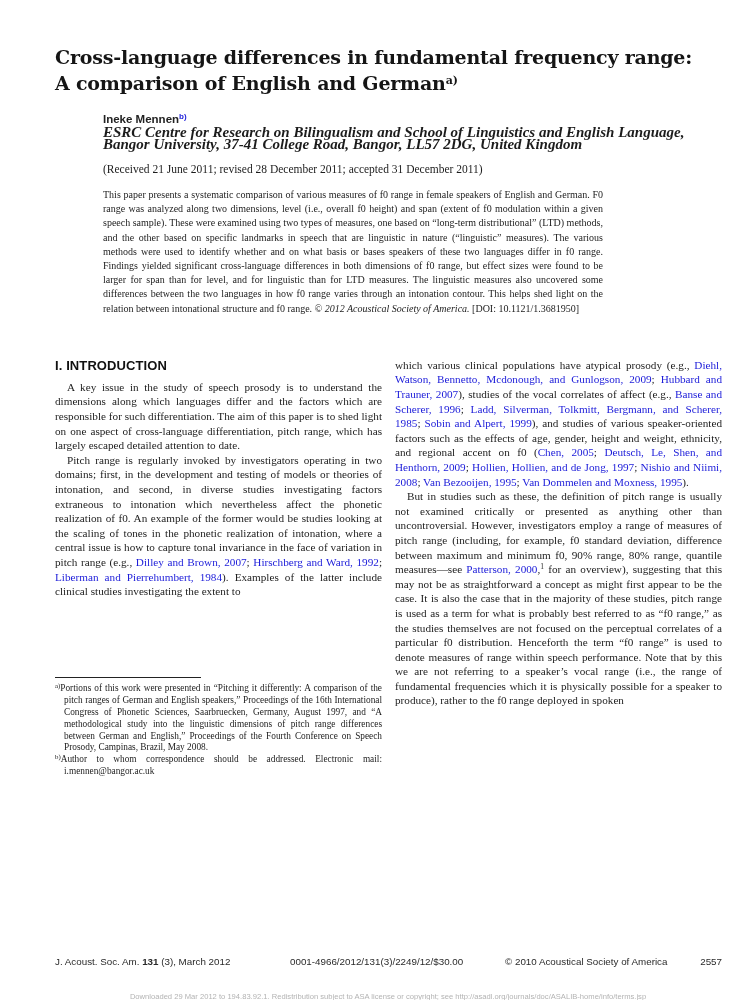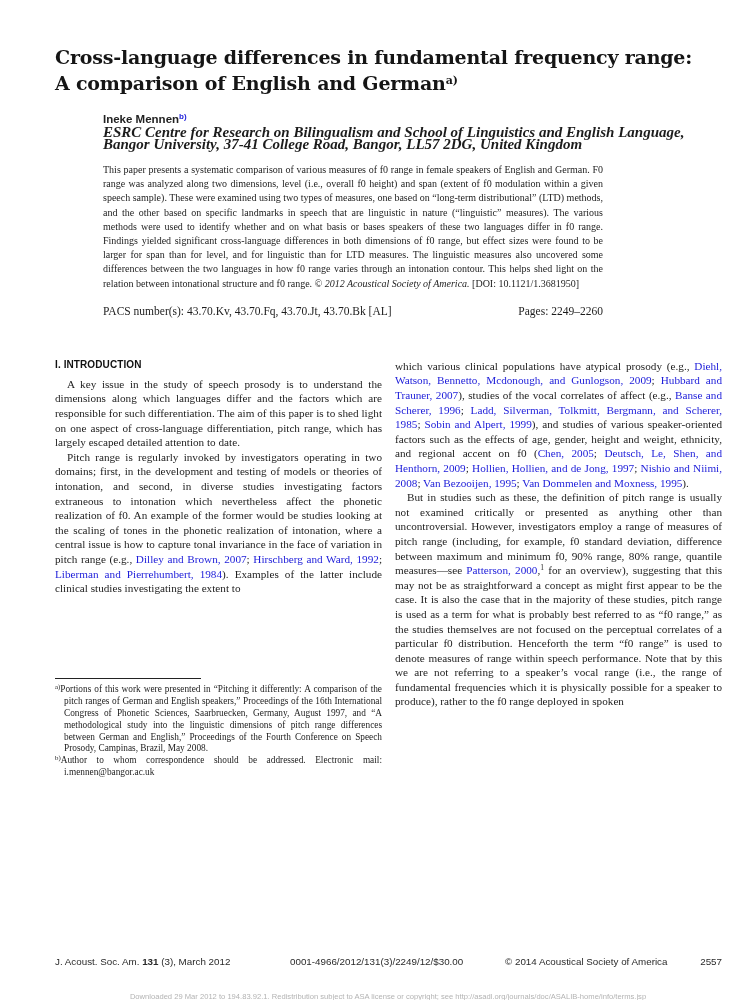--- a/index.html
+++ b/index.html
@@ -68,21 +68,21 @@
     margin-top: 42px;
     display: flex;
     gap: 13px;
     height: 420px;
   }
   .col { width: 327px; overflow: hidden; display: flex; flex-direction: column; }
 
   .section-heading {
     font-family: "Liberation Sans", sans-serif;
     font-weight: bold;
-    font-size: 10px;
+    font-size: 13px;
     letter-spacing: 0.1px;
     margin-bottom: 7px;
     color: #111;
   }
   .body-para {
     font-size: 11.2px;
     line-height: 14.6px;
     text-align: justify;
   }
   .body-para.indent { text-indent: 12px; }
@@ -143,27 +143,24 @@
     </h1>
 
     <div class="authors">
       <div class="author-block">
         <div class="author-name"><span>Ineke Mennen</span><sup>b)</sup></div>
         <div class="author-affil">ESRC Centre for Research on Bilingualism and School of Linguistics and English Language,
 Bangor University, 37-41 College Road, Bangor, LL57 2DG, United Kingdom</div>
       </div>
     </div>
 
+    <div class="received">(Received 21 June 2011; revised 28 December 2011; accepted 31 December 2011)</div>
 
     <div class="abstract"><span>This paper presents a systematic comparison of various measures of f0 range in female speakers of English and German. F0 range was analyzed along two dimensions, level (i.e., overall f0 height) and span (extent of f0 modulation within a given speech sample). These were examined using two types of measures, one based on “long-term distributional” (LTD) methods, and the other based on specific landmarks in speech that are linguistic in nature (“linguistic” measures). The various methods were used to identify whether and on what basis or bases speakers of these two languages differ in f0 range. Findings yielded significant cross-language differences in both dimensions of f0 range, but effect sizes were found to be larger for span than for level, and for linguistic than for LTD measures. The linguistic measures also uncovered some differences between the two languages in how f0 range varies through an intonation contour. This helps shed light on the relation between intonational structure and f0 range. </span><span class="seg-i">© 2012 Acoustical Society of America.</span><span> [DOI: 10.1121/1.3681950]</span></div>
 
-    <div class="pacs-row">
-      <span>PACS number(s): 43.70.Kv, 43.70.Fq, 43.70.Jt, 43.70.Bk [AL]</span>
-      <span>Pages: 2249–2260</span>
-    </div>
 
     <div class="main">
       <div class="col">
         <div class="section-heading">I. INTRODUCTION</div>
         <p class="body-para indent"><span>A key issue in the study of speech prosody is to understand the dimensions along which languages differ and the factors which are responsible for such differentiation. The aim of this paper is to shed light on one aspect of cross-language differentiation, pitch range, which has largely escaped detailed attention to date.</span></p>
         <p class="body-para indent"><span>Pitch range is regularly invoked by investigators operating in two domains; first, in the development and testing of models or theories of intonation, and second, in diverse studies investigating factors extraneous to intonation which nevertheless affect the phonetic realization of f0. An example of the former would be studies looking at the scaling of tones in the phonetic realization of intonation, where a central issue is how to capture tonal invariance in the face of variation in pitch range (e.g., </span><span class="seg-link">Dilley and Brown, 2007</span><span>; </span><span class="seg-link">Hirschberg and Ward, 1992</span><span>; </span><span class="seg-link">Liberman and Pierrehumbert, 1984</span><span>). Examples of the latter include clinical studies investigating the extent to</span></p>
         <div class="footnote-area">
           <div class="footnote-rule"></div>
           <div class="footnote"><sup class="fn-marker">a)</sup><span>Portions of this work were presented in “Pitching it differently: A comparison of the pitch ranges of German and English speakers,” Proceedings of the 16th International Congress of Phonetic Sciences, Saarbruecken, Germany, August 1997, and “A methodological study into the linguistic dimensions of pitch range differences between German and English,” Proceedings of the Fourth Conference on Speech Prosody, Campinas, Brazil, May 2008.</span></div>
           <div class="footnote"><sup class="fn-marker">b)</sup><span>Author to whom correspondence should be addressed. Electronic mail: i.mennen@bangor.ac.uk</span></div>
@@ -172,18 +169,18 @@
       <div class="col">
         <p class="body-para"><span>which various clinical populations have atypical prosody (e.g., </span><span class="seg-link">Diehl, Watson, Bennetto, Mcdonough, and Gunlogson, 2009</span><span>; </span><span class="seg-link">Hubbard and Trauner, 2007</span><span>), studies of the vocal correlates of affect (e.g., </span><span class="seg-link">Banse and Scherer, 1996</span><span>; </span><span class="seg-link">Ladd, Silverman, Tolkmitt, Bergmann, and Scherer, 1985</span><span>; </span><span class="seg-link">Sobin and Alpert, 1999</span><span>), and studies of various speaker-oriented factors such as the effects of age, gender, height and weight, ethnicity, and regional accent on f0 (</span><span class="seg-link">Chen, 2005</span><span>; </span><span class="seg-link">Deutsch, Le, Shen, and Henthorn, 2009</span><span>; </span><span class="seg-link">Hollien, Hollien, and de Jong, 1997</span><span>; </span><span class="seg-link">Nishio and Niimi, 2008</span><span>; </span><span class="seg-link">Van Bezooijen, 1995</span><span>; </span><span class="seg-link">Van Dommelen and Moxness, 1995</span><span>).</span></p>
         <p class="body-para indent"><span>But in studies such as these, the definition of pitch range is usually not examined critically or presented as anything other than uncontroversial. However, investigators employ a range of measures of pitch range (including, for example, f0 standard deviation, difference between maximum and minimum f0, 90% range, 80% range, quantile measures—see </span><span class="seg-link">Patterson, 2000</span><span>,</span><span class="seg-sup">1</span><span> for an overview), suggesting that this may not be as straightforward a concept as might first appear to be the case. It is also the case that in the majority of these studies, pitch range is used as a term for what is probably best referred to as “f0 range,” as the studies themselves are not focused on the perceptual correlates of a particular f0 distribution. Henceforth the term “f0 range” is used to denote measures of range within speech performance. Note that by this we are not referring to a speaker’s vocal range (i.e., the range of fundamental frequencies which it is physically possible for a speaker to produce), rather to the f0 range deployed in spoken</span></p>
       </div>
     </div>
   </div>
 
   <div class="footer-row">
     <span class="footer-journal"><span>J. Acoust. Soc. Am. </span><span class="vol-bold">131</span><span> (3), March 2012</span></span>
     <span class="footer-issn">0001-4966/2012/131(3)/2249/12/$30.00</span>
-    <span class="footer-copy">© 2014 Acoustical Society of America</span>
+    <span class="footer-copy">© 2010 Acoustical Society of America</span>
     <span class="footer-page">2557</span>
   </div>
 
   <div class="download-notice">Downloaded 29 Mar 2012 to 194.83.92.1. Redistribution subject to ASA license or copyright; see http://asadl.org/journals/doc/ASALIB-home/info/terms.jsp</div>
 </div>
 
 </body></html>

